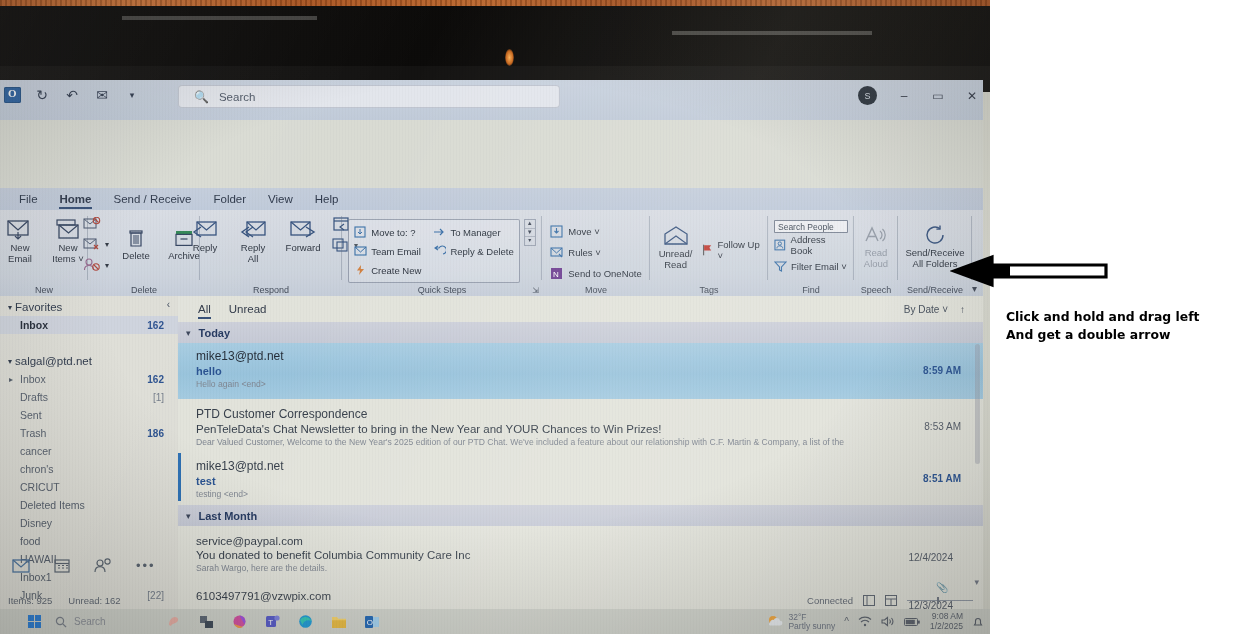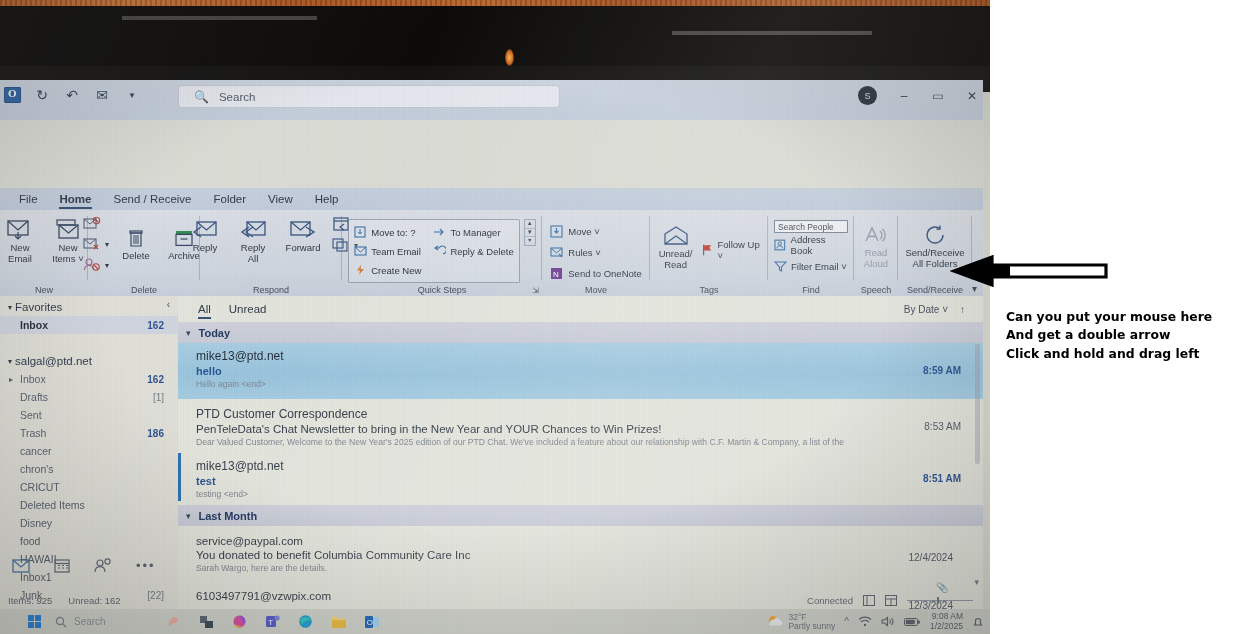--- a/index.html
+++ b/index.html
@@ -872,17 +872,16 @@
 </div>
 
 <div id="annot">
   <div class="arrow-wrap">
     <svg width="200" height="34" viewBox="0 0 200 34">
       <path d="M4 17 L42 3 L42 11 L156 11 L156 23 L42 23 L42 31 Z" fill="#ffffff" stroke="#000000" stroke-width="3.2" stroke-linejoin="miter"></path>
       <path d="M4 17 L42 3 L42 11 L60 11 L60 23 L42 23 L42 31 Z" fill="#000000"></path>
     </svg>
   </div>
   <div class="ann-text">
-    <div>Can you put your mouse here</div>
+    <div>Click and hold and drag left</div>
     <div>And get a double arrow</div>
-    <div>Click and hold and drag left</div>
   </div>
 </div>
 
 </body></html>

